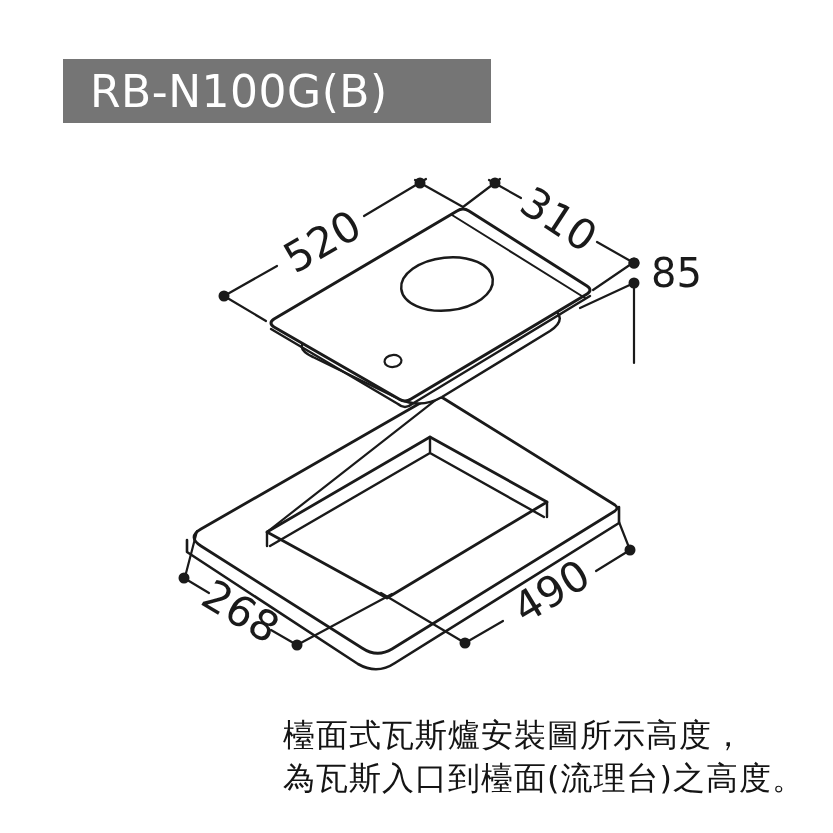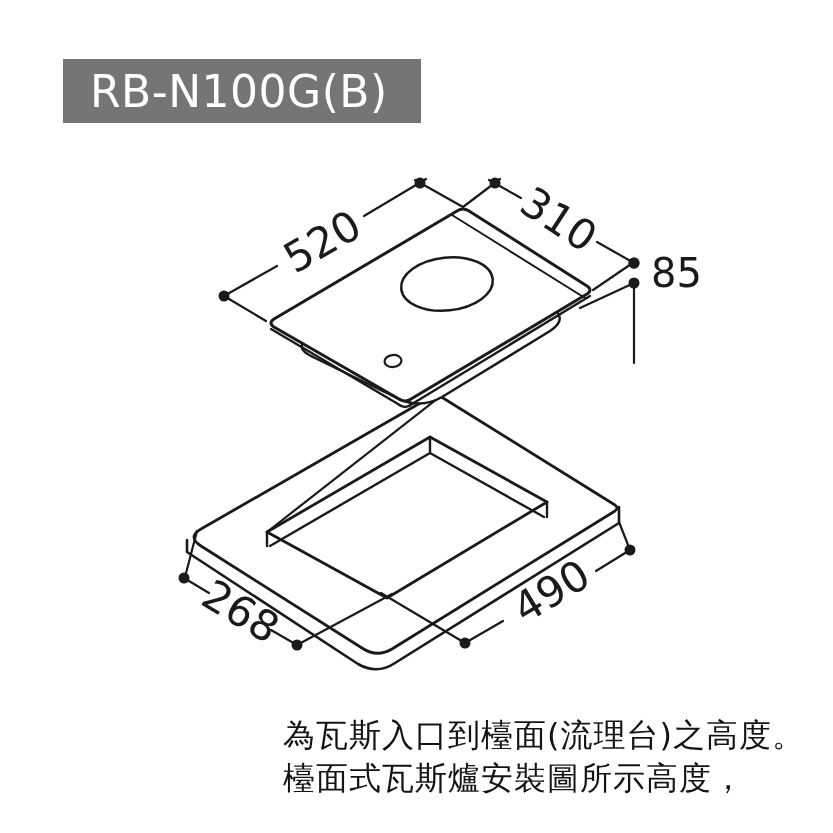--- a/index.html
+++ b/index.html
@@ -1,18 +1,18 @@
 <!DOCTYPE html>
 <html><head>
 <meta charset="utf-8">
 <style>
   html,body{margin:0;padding:0;background:#ffffff;}
   .canvas{position:relative;width:833px;height:833px;background:#ffffff;overflow:hidden;
           font-family:"DejaVu Sans","Liberation Sans",sans-serif;}
-  .title-bar{position:absolute;left:63px;top:59px;width:358px;height:64px;background:#757575;
+  .title-bar{position:absolute;left:63px;top:59px;width:428px;height:64px;background:#757575;
              color:#ffffff;display:flex;align-items:center;box-sizing:border-box;padding-left:27px;
              font-size:44px;letter-spacing:0.5px;}
   .drawing{position:absolute;left:0;top:0;}
   .caption{position:absolute;left:283px;top:714px;font-size:32px;line-height:43px;
            letter-spacing:1px;color:#141414;font-weight:400;white-space:nowrap;}
   .dim-text{font-size:42px;fill:#1a1a1a;}
   .dim-text-small{font-size:40px;fill:#1a1a1a;}
 </style>
 </head>
 <body>
@@ -96,17 +96,17 @@
       <line x1="596" y1="571" x2="630" y2="550"></line>
       <line x1="465" y1="643" x2="381" y2="593"></line>
       <line x1="630" y1="550" x2="619" y2="522"></line>
       <circle cx="465" cy="643" r="5.5" fill="#1a1a1a" stroke="none"></circle>
       <circle cx="630" cy="550" r="5.5" fill="#1a1a1a" stroke="none"></circle>
       <text class="dim-text" transform="translate(551,591) rotate(-31)" text-anchor="middle" dy="0.36em" stroke="none" fill="#1a1a1a">490</text>
     </g>
   </svg>
 
   <div class="caption">
+    <div>檯面式瓦斯爐安裝圖所示高度，</div>
     <div>為瓦斯入口到檯面(流理台)之高度。</div>
-    <div>檯面式瓦斯爐安裝圖所示高度，</div>
   </div>
 
 </div>
 
 </body></html>

